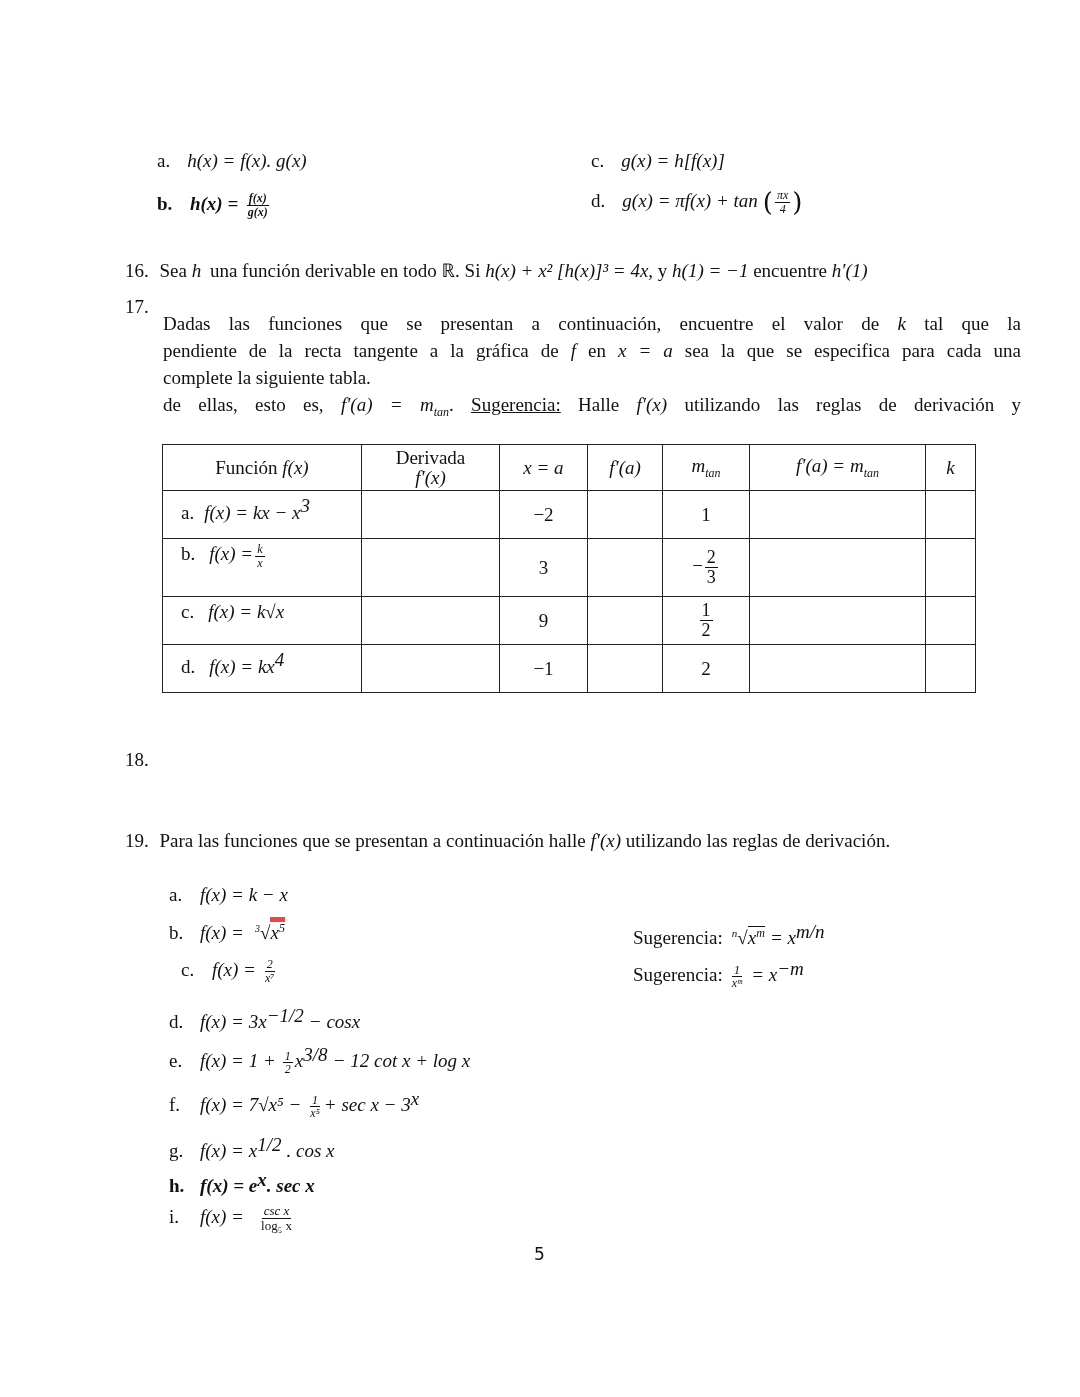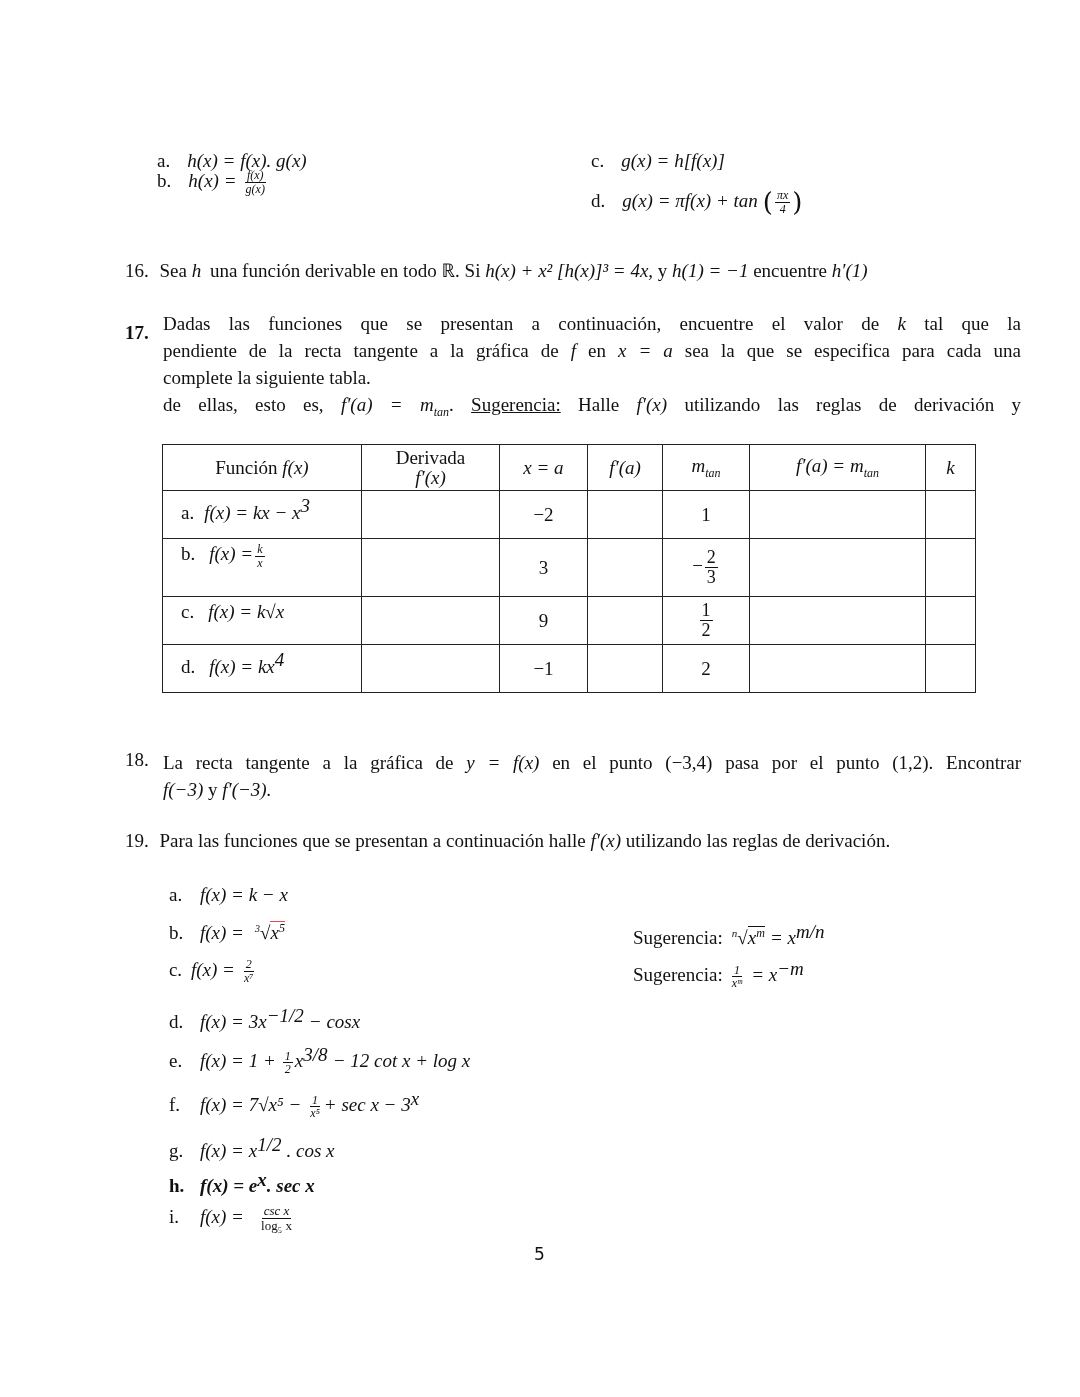--- a/index.html
+++ b/index.html
@@ -36,21 +36,21 @@
   </style>
 </head>
 <body>
 
 <div class="page">
 
   <div class="abs" style="left:157px; top:150px;">
     <span class="lbl">a.</span>
     <span class="mth" style="margin-left:12px;">h(x) = f(x). g(x)</span>
   </div>
-  <div class="abs" style="left:157px; top:169px;">
+  <div class="abs" style="left:157px; top:192px;font-weight:bold;">
     <span class="lbl">b.</span>
     <span class="mth" style="margin-left:12px;">h(x) =</span>
     <span class="frac mth">
       <span class="num">f(x)</span>
       <span class="den">g(x)</span>
     </span>
   </div>
   <div class="abs" style="left:591px; top:150px;">
     <span class="lbl">c.</span>
     <span class="mth" style="margin-left:12px;">g(x) = h[f(x)]</span>
@@ -69,21 +69,21 @@
     <span style="margin-left:6px;">Sea</span>
     <span class="mth">h</span>
     <span style="margin-left:4px;">una función derivable en todo ℝ. Si</span>
     <span class="mth">h(x) + x² [h(x)]³ = 4x,</span>
     <span>y</span>
     <span class="mth">h(1) = −1</span>
     <span>encuentre</span>
     <span class="mth">h′(1)</span>
   </div>
 
-  <div class="abs txt" style="left:125px; top:322px;font-weight:bold;">17.</div>
+  <div class="abs txt" style="left:125px; top:296px;">17.</div>
   <div class="para" style="left:163px; top:310px; width:858px;">
     <div style="text-align:justify; text-align-last:justify;">
       <span>Dadas las funciones que se presentan a continuación, encuentre el valor de</span>
       <span class="mth">k</span>
       <span>tal que la</span>
     </div>
     <div style="text-align:justify; text-align-last:justify;">
       <span>pendiente de la recta tangente a la gráfica de</span>
       <span class="mth">f</span>
       <span>en</span>
@@ -168,48 +168,36 @@
       <td>−1</td>
       <td></td>
       <td>2</td>
       <td></td>
       <td></td>
     </tr>
   </tbody>
     </table>
 
   <div class="abs txt" style="left:125px; top:749px;">18.</div>
-  <div class="para" style="left:163px; top:749px; width:858px;">
-    <div style="text-align:justify; text-align-last:justify;">
-      <span>La recta tangente a la gráfica de</span>
-      <span class="mth">y = f(x)</span>
-      <span>en el punto (−3,4) pasa por el punto (1,2). Encontrar</span>
-    </div>
-    <div>
-      <span class="mth">f(−3)</span>
-      <span>y</span>
-      <span class="mth">f′(−3).</span>
-    </div>
-  </div>
 
   <div class="abs txt" style="left:125px; top:830px;">
     <span>19.</span>
     <span style="margin-left:6px;">Para las funciones que se presentan a continuación halle</span>
     <span class="mth">f′(x)</span>
     <span>utilizando las reglas de derivación.</span>
   </div>
 
   <div class="abs" style="left:169px; top:884px;">
     <span class="lbl" style="width:31px;">a.</span><span class="mth">f(x) = k − x</span>
   </div>
   <div class="abs" style="left:169px; top:921px;">
     <span class="lbl" style="width:31px;">b.</span><span class="mth">f(x) =</span>
-    <span class="mth" style="margin-left:6px;"><sup style="font-size:10px;">3</sup>√<span style="border-top:1px solid #ef4444;"><span>x</span><sup>5</sup></span></span>
-  </div>
-  <div class="abs" style="left:160px; top:958px;text-align:center;">
+    <span class="mth" style="margin-left:6px;"><sup style="font-size:10px;">3</sup>√<span style="border-top:5px solid #ef4444;"><span>x</span><sup>5</sup></span></span>
+  </div>
+  <div class="abs" style="left:181px; top:958px;">
     <span class="lbl" style="width:31px;">c.</span><span class="mth">f(x) =</span>
     <span class="frac mth">
         <span class="num">2</span>
         <span class="den">x⁷</span>
       </span>
   </div>
   <div class="abs" style="left:169px; top:1005px;">
     <span class="lbl" style="width:31px;">d.</span><span class="mth">f(x) = 3x</span><sup class="mth">−1/2</sup>
     <span class="mth">− cosx</span>
   </div>

